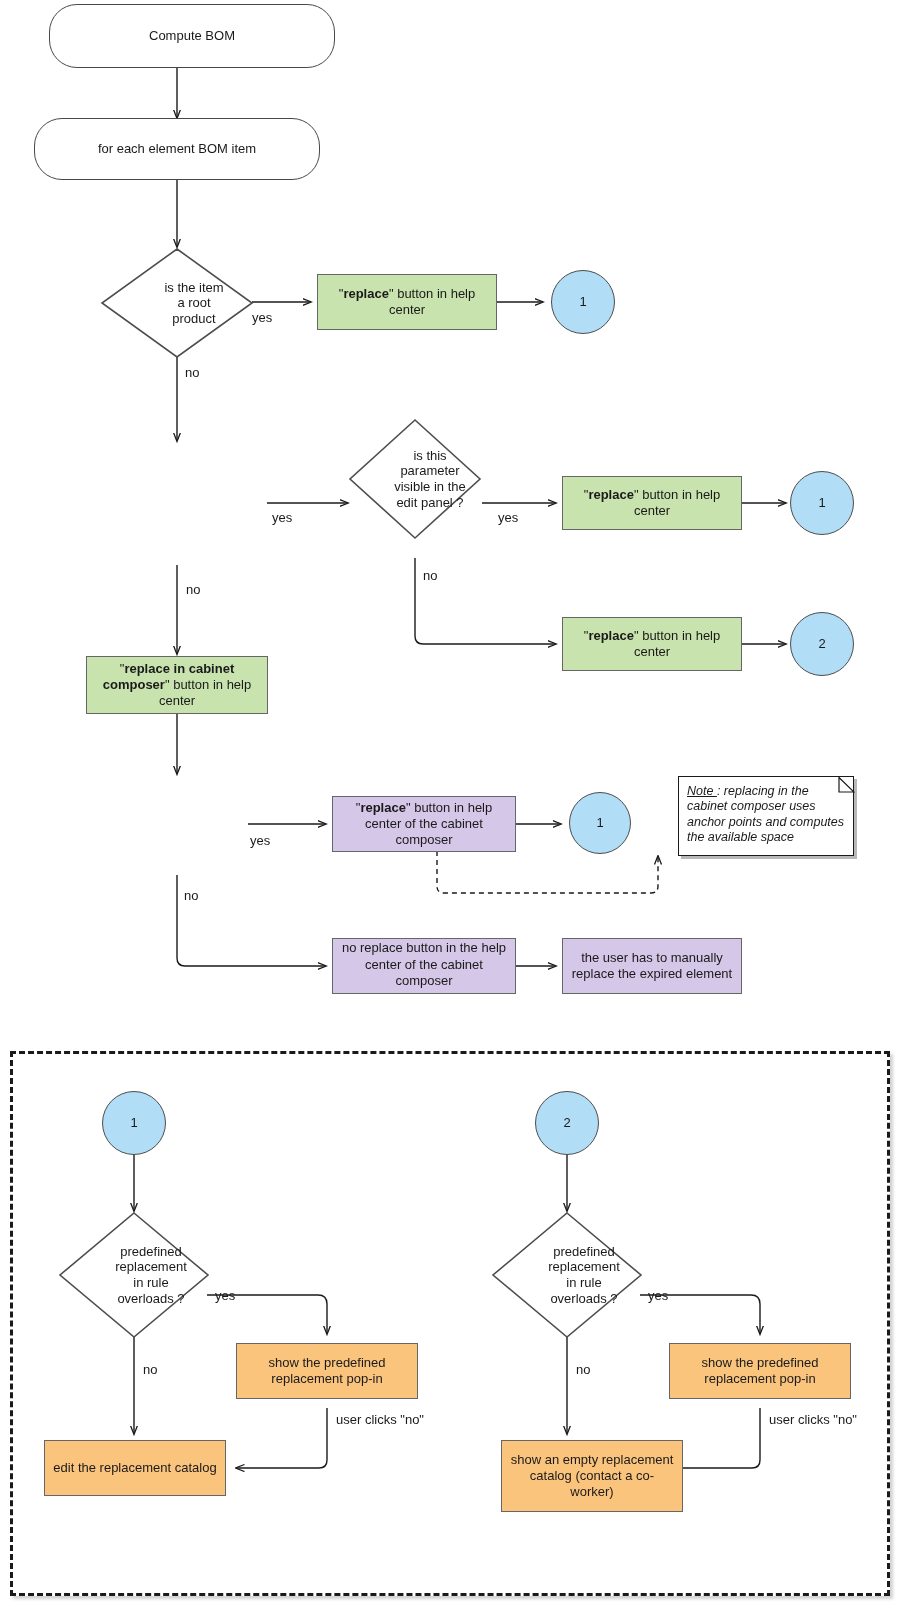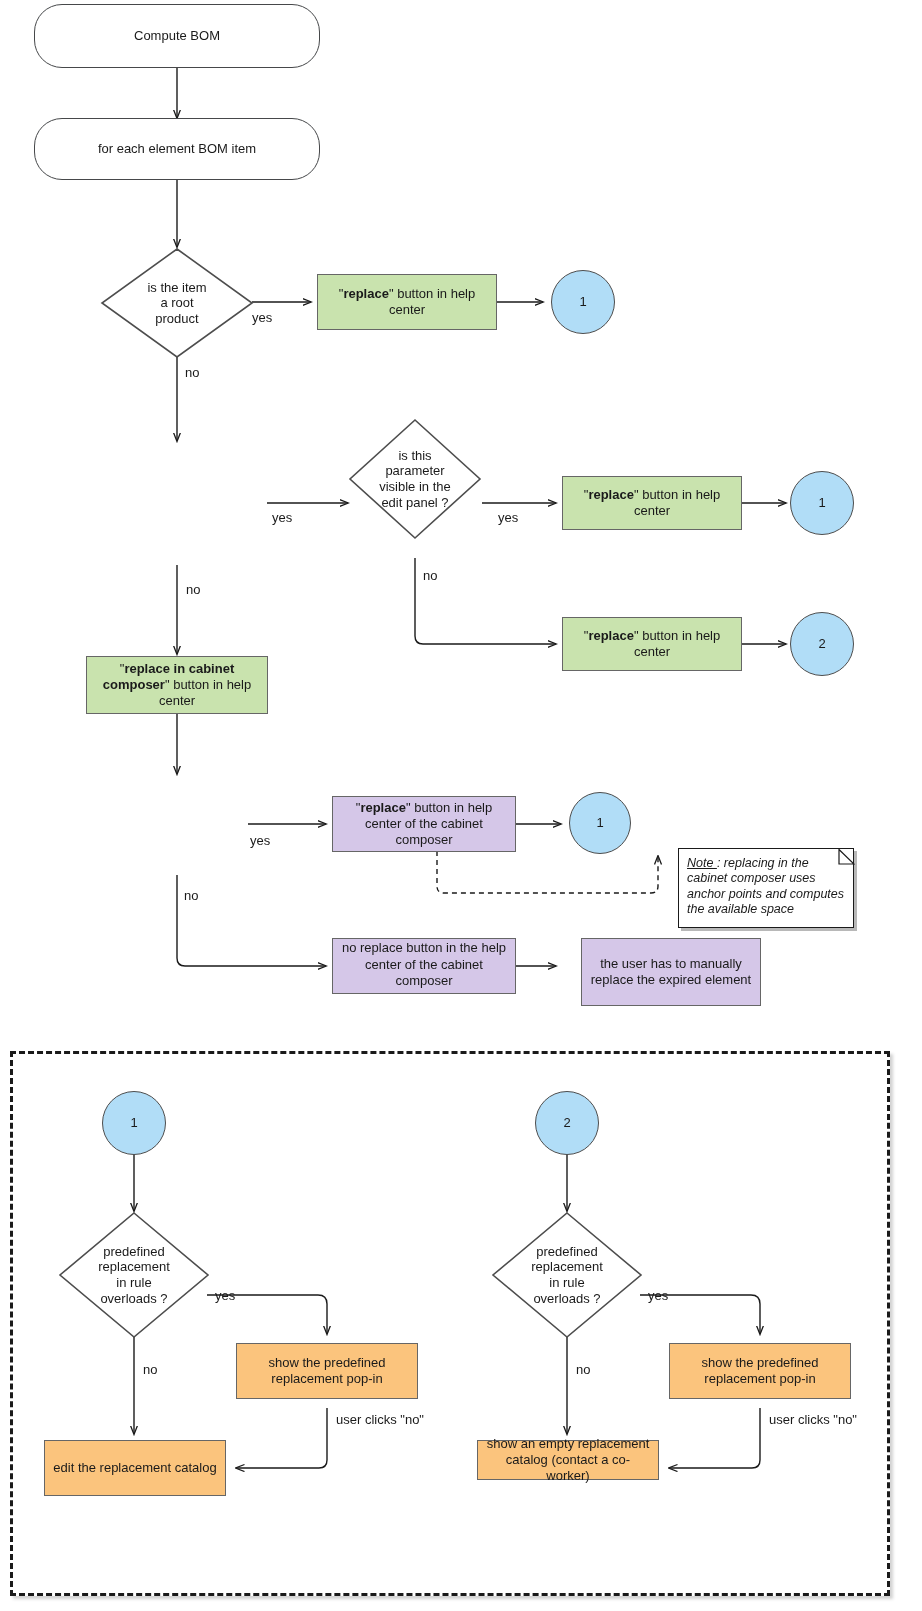--- a/index.html
+++ b/index.html
@@ -50,21 +50,21 @@
   .circle {
     border: 1.6px solid #4d4d4d;
     border-radius: 50%;
     background: #b1ddf7;
     font-size: 13px;
   }
   .diamond-wrap {
     position: absolute;
     display: flex;
     align-items: center;
-    justify-content: center;
+    justify-content: flex-end;
   }
   .diamond-wrap svg.dshape {
     position: absolute;
     left: 0;
     top: 0;
   }
   .diamond-label {
     position: relative;
     z-index: 2;
     text-align: center;
@@ -169,21 +169,21 @@
     </g>
 
     <g fill="none" stroke="#1a1a1a" stroke-width="1.4">
       <path d="M567,1153 L567,1211" marker-end="url(#arw)"></path>
       <path d="M640,1295 L751,1295 Q760,1295 760,1304 L760,1334" marker-end="url(#arw)"></path>
       <path d="M567,1337 L567,1434" marker-end="url(#arw)"></path>
       <path d="M760,1408 L760,1460 Q760,1468 752,1468 L669,1468" marker-end="url(#arw)"></path>
     </g>
   </svg>
 
-  <div class="node terminator" style="left:34px; top:4px; width:286px; height:64px;">
+  <div class="node terminator" style="left:49px; top:4px; width:286px; height:64px;">
     <span>Compute BOM</span>
   </div>
 
   <div class="node terminator" style="left:34px; top:118px; width:286px; height:62px;">
     <span>for each element BOM item</span>
   </div>
 
   <div class="diamond-wrap" style="left:100px; top:247px; width:154px; height:112px;">
     <svg class="dshape" width="154" height="112">
       <polygon points="77,2 152,56 77,110 2,56" fill="#ffffff" stroke="#4d4d4d" stroke-width="1.6"></polygon>
@@ -251,34 +251,34 @@
   <div class="node rect purple" style="left:332px; top:796px; width:184px; height:56px; padding:4px 8px;">
     <span>
       <span>"</span><b>replace</b><span>" button in help center of the cabinet composer</span>
     </span>
   </div>
 
   <div class="node circle" style="left:569px; top:792px; width:62px; height:62px;">
     <span>1</span>
   </div>
 
-  <div class="note" style="left:678px; top:848px; width:176px; height:80px; border:1.5px solid #1a1a1a;">
+  <div class="note" style="left:678px; top:776px; width:176px; height:80px; border:1.5px solid #1a1a1a;">
     <svg class="nsvg" width="176" height="80">
       <path d="M160,0.5 L175,15 L160,15 Z" fill="#ffffff" stroke="#1a1a1a" stroke-width="1.2"></path>
     </svg>
     <div class="ntext">
       <u>Note </u><span>: replacing in the cabinet composer uses anchor points and computes the available space</span>
     </div>
   </div>
 
   <div class="node rect purple" style="left:332px; top:938px; width:184px; height:56px; padding:4px 8px;align-items:flex-end;">
     <span>no replace button in the help center of the cabinet composer</span>
   </div>
 
-  <div class="node rect purple" style="left:581px; top:938px; width:180px; height:68px; padding:0 8px;">
+  <div class="node rect purple" style="left:562px; top:938px; width:180px; height:56px; padding:0 8px;">
     <span>the user has to manually replace the expired element</span>
   </div>
 
   <div class="dashed-group" style="left:10px; top:1051px; width:880px; height:545px;"></div>
 
   <div class="node circle" style="left:102px; top:1091px; width:64px; height:64px;">
     <span>1</span>
   </div>
 
   <div class="diamond-wrap" style="left:58px; top:1211px; width:152px; height:128px;">
@@ -314,17 +314,17 @@
     </div>
   </div>
   <div class="edge-label" style="left:648px; top:1288px;">yes</div>
   <div class="edge-label" style="left:576px; top:1362px;">no</div>
   <div class="edge-label" style="left:769px; top:1412px;">user clicks "no"</div>
 
   <div class="node rect orange" style="left:669px; top:1343px; width:182px; height:56px; padding:4px 8px;">
     <span>show the predefined replacement pop-in</span>
   </div>
 
-  <div class="node rect orange" style="left:477px; top:1440px; width:182px; height:40px; padding:4px 8px;">
+  <div class="node rect orange" style="left:501px; top:1440px; width:182px; height:72px; padding:4px 8px;">
     <span>show an empty replacement catalog (contact a co-worker)</span>
   </div>
 
 </div>
 
 </body></html>

